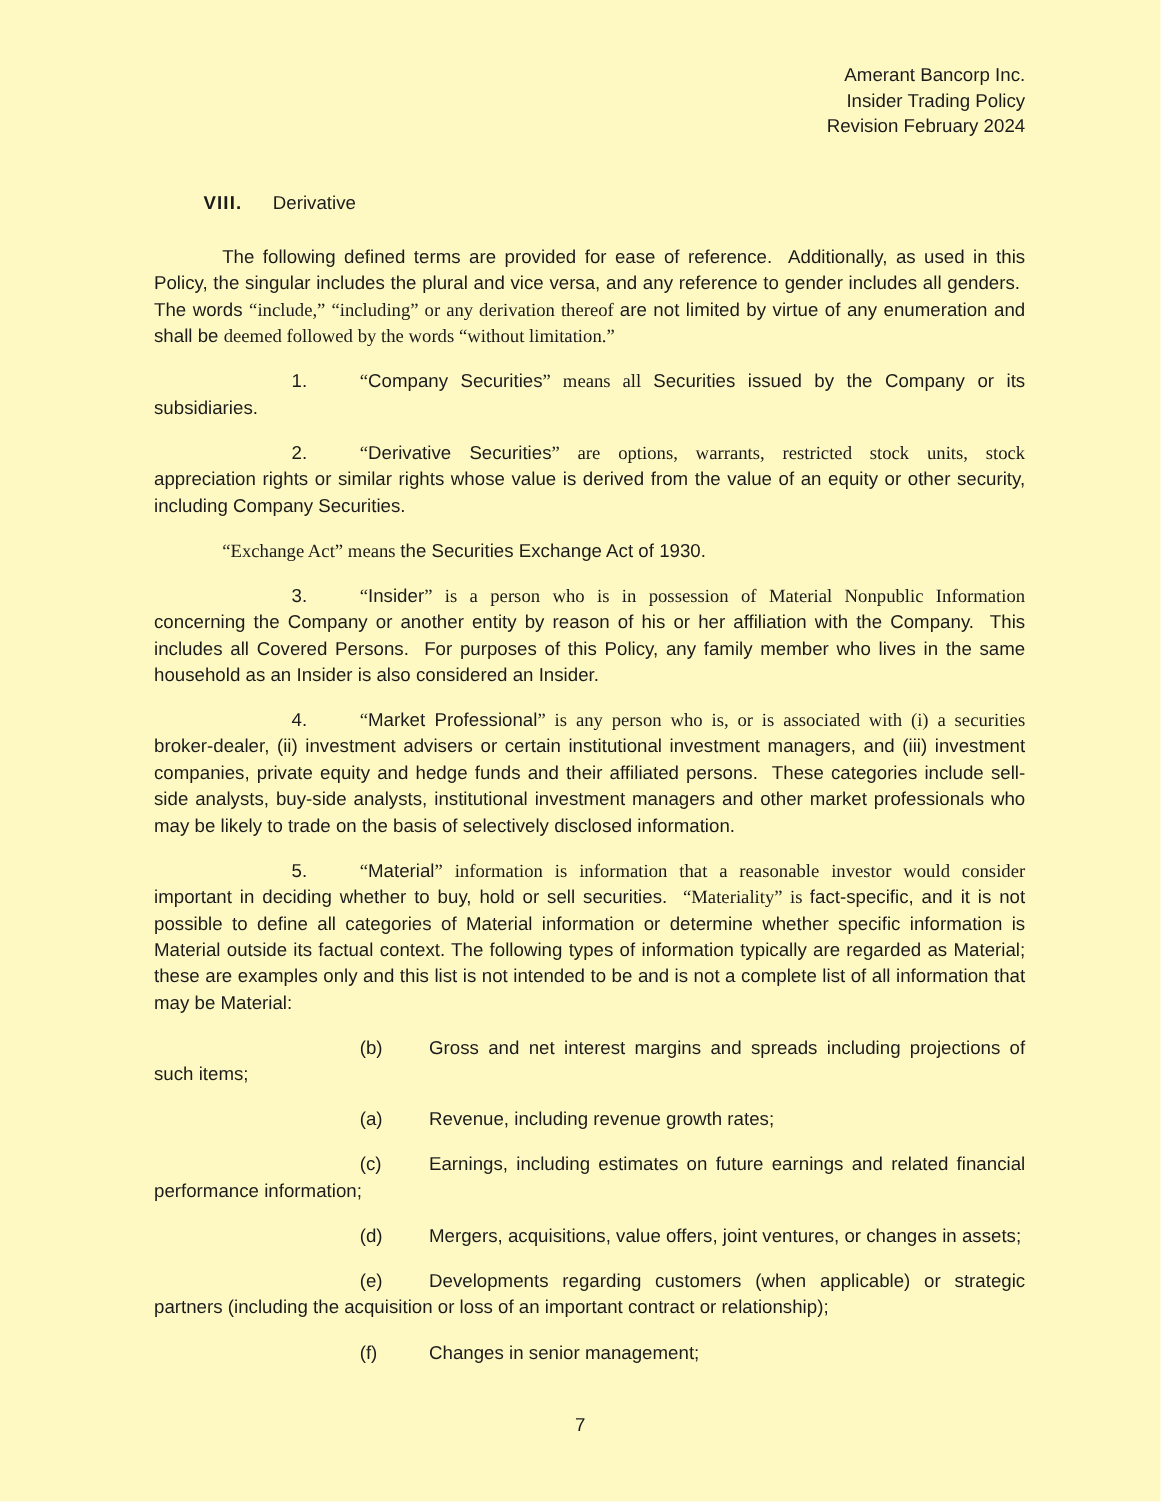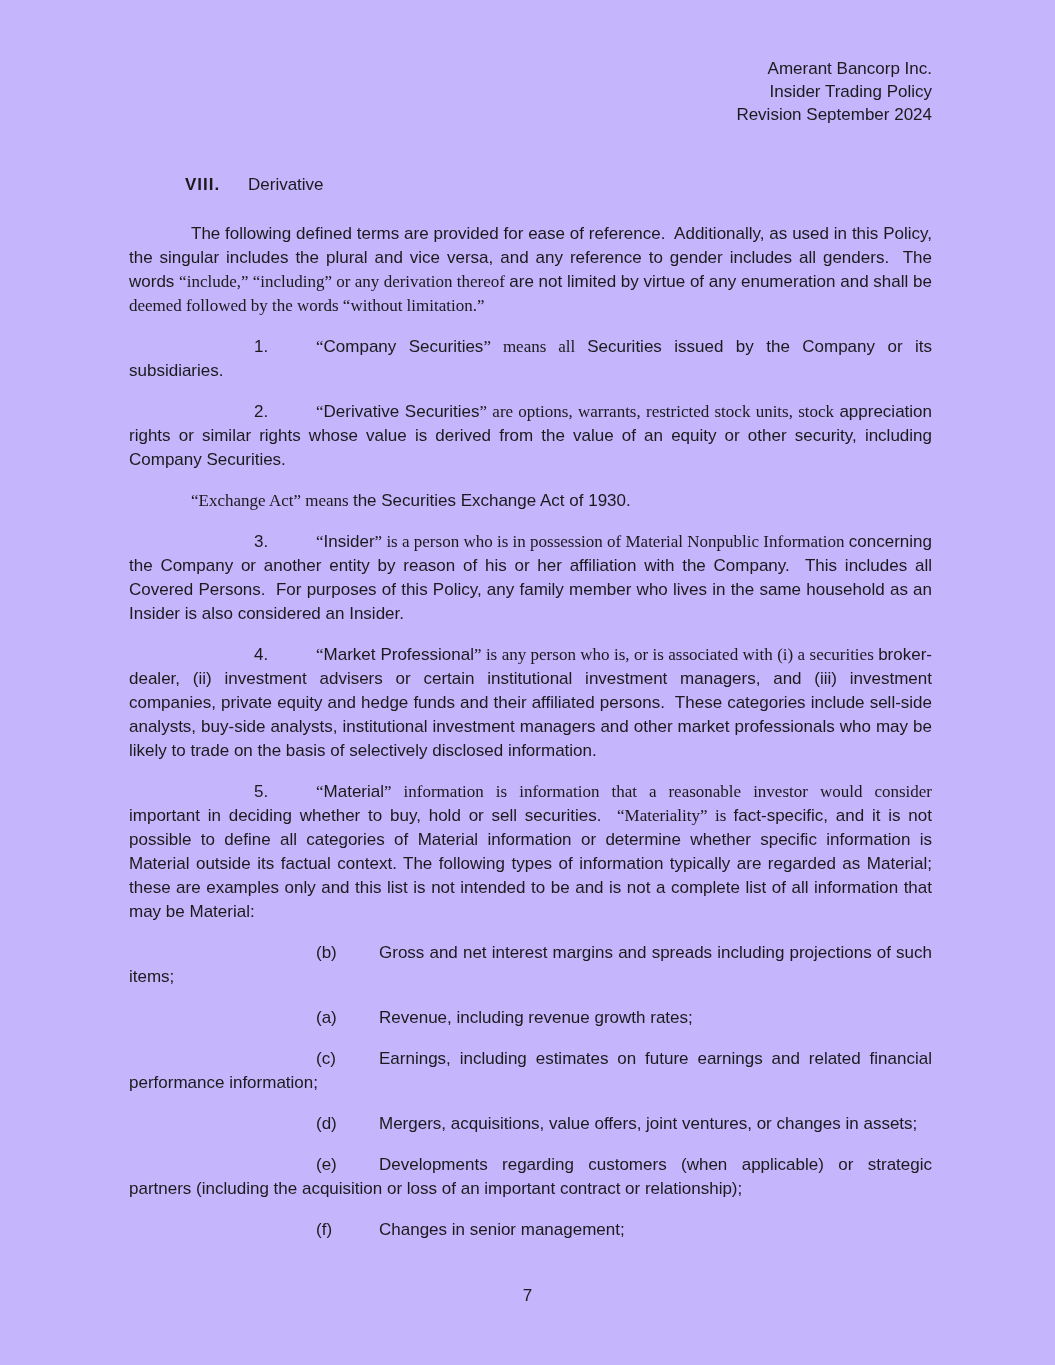--- a/index.html
+++ b/index.html
@@ -1,33 +1,33 @@
 <!DOCTYPE html>
 <html><head>
 <meta charset="utf-8">
 <style>
   html, body { margin: 0; padding: 0; background: #ffffff; }
   .page {
     position: relative;
     width: 1055px;
     height: 1365px;
     margin: 0 auto;
-    background: #c4b5fd;
+    background: #fef9c3;
     box-sizing: border-box;
     padding: 57px 123px 0 123px;
     overflow: hidden;
     font-family: "Liberation Sans", sans-serif;
     font-size: 17px;
     line-height: 24px;
     color: #1b1b1b;
   }
   .doc-header { text-align: right; line-height: 23px; }
   .heading { margin: 47px 0 25px 0; padding-left: 62px; }
   .hnum { display: inline-block; width: 63px; letter-spacing: 1px; font-weight: bold; }
-  .para { margin: 0 0 17px 6px; text-align: justify; }
+  .para { margin: 0 0 17px 17px; text-align: justify; }
   .pi { text-indent: 62px; }
   .pn { text-indent: 125px; }
   .ps { text-indent: 187px; }
   .num  { display: inline-block; width: 62px; text-indent: 0; }
   .nums { display: inline-block; width: 63px; text-indent: 0; }
   .f-serif { font-family: "Liberation Serif", serif; }
   .f-sans  { font-family: "Liberation Sans", sans-serif; }
   .u { }
   .footer {
     position: absolute;
@@ -36,21 +36,21 @@
   }
 </style>
 </head>
 <body>
 
 <div class="page">
 
   <div class="doc-header">
     <div>Amerant Bancorp Inc.</div>
     <div>Insider Trading Policy</div>
-    <div>Revision September 2024</div>
+    <div>Revision February 2024</div>
   </div>
 
   <div class="heading">
     <span class="hnum">VIII.</span><span>Derivative</span>
   </div>
 
   <p class="para pi">
     <span><span class="f-sans">The following defined terms are provided for ease of reference.&nbsp; Additionally, as used in this Policy, the singular includes the plural and vice versa, and any reference to gender includes all genders.&nbsp; The words </span><span class="f-serif">“include,” “including” or any derivation thereof </span><span class="f-sans">are not limited by virtue of any enumeration and shall be </span><span class="f-serif">deemed followed by the words “without limitation.”</span></span>
   </p>
 

